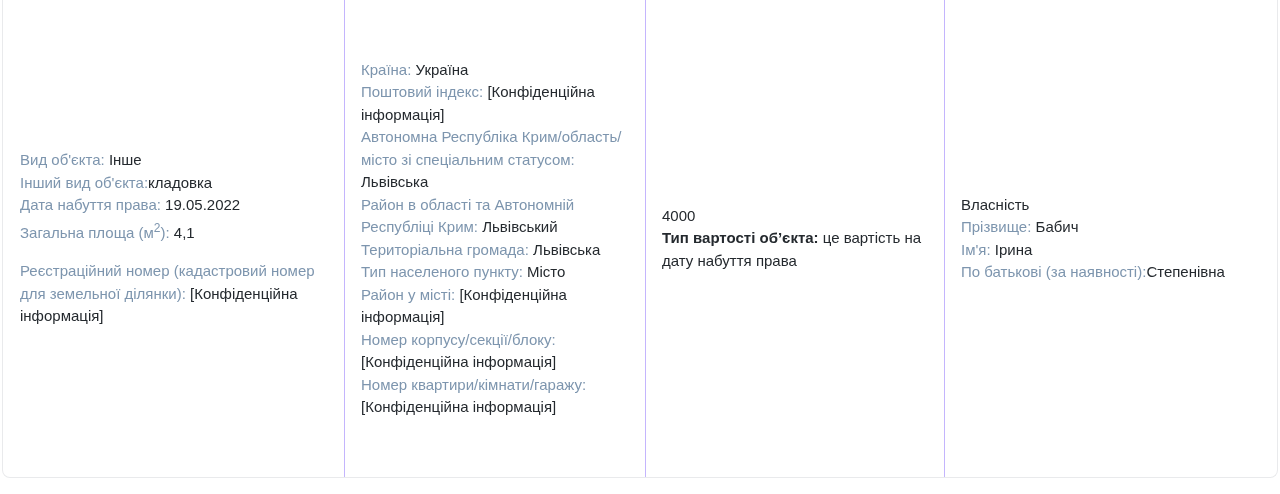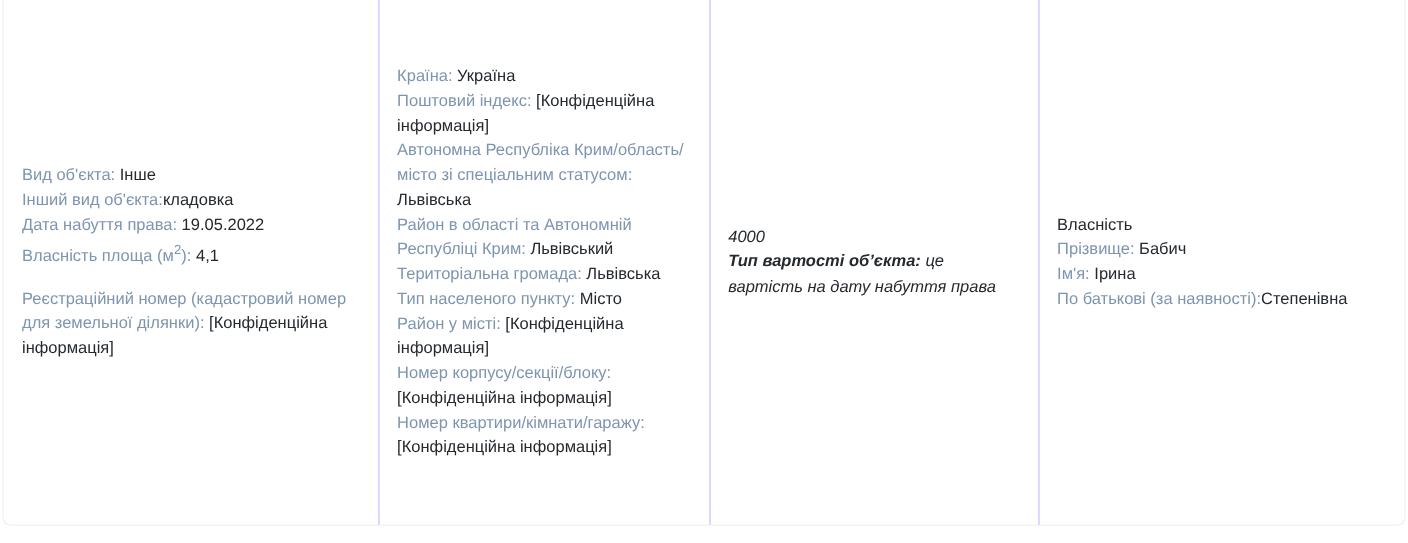--- a/index.html
+++ b/index.html
@@ -28,39 +28,39 @@
     display: flex;
     flex-direction: column;
     justify-content: center;
     padding: 3px 16px;
     line-height: 22.5px;
     border-right: 1px solid #c4b5fd;
   }
   .col:last-child { border-right: none; }
   .col-object   { width: 342px; padding-left: 17px; }
   .col-location { width: 301px; }
-  .col-value    { width: 299px; font-style: italic; }
+  .col-value    { width: 299px; }
   .col-rights   { flex: 1; }
   .lbl { color: #7d95ae; }
   .val { color: #24292e; }
   .bold { font-weight: bold; }
   sup { font-size: 12px; }
   .col-object .field:last-child { margin-top: 16px; }
 </style>
 </head>
 <body>
 
 <div class="card">
 
   <div class="col col-object">
     <div>
         <div class="field"><span class="lbl">Вид об'єкта: </span><span class="val">Інше</span></div>
         <div class="field"><span class="lbl">Інший вид об'єкта:</span><span class="val">кладовка</span></div>
         <div class="field"><span class="lbl">Дата набуття права: </span><span class="val">19.05.2022</span></div>
-        <div class="field"><span class="lbl">Власність площа (м</span><sup class="lbl">2</sup><span class="lbl">): </span><span class="val">4,1</span></div>
+        <div class="field"><span class="lbl">Загальна площа (м</span><sup class="lbl">2</sup><span class="lbl">): </span><span class="val">4,1</span></div>
         <div class="field"><span class="lbl">Реєстраційний номер (кадастровий номер для земельної ділянки): </span><span class="val">[Конфіденційна інформація]</span></div>
       </div>
   </div>
 
   <div class="col col-location">
     <div>
         <div class="field"><span class="lbl">Країна: </span><span class="val">Україна</span></div>
         <div class="field"><span class="lbl">Поштовий індекс: </span><span class="val">[Конфіденційна інформація]</span></div>
         <div class="field"><span class="lbl">Автономна Республіка Крим/область/місто зі спеціальним статусом: </span><span class="val">Львівська</span></div>
         <div class="field"><span class="lbl">Район в області та Автономній Республіці Крим: </span><span class="val">Львівський</span></div>

